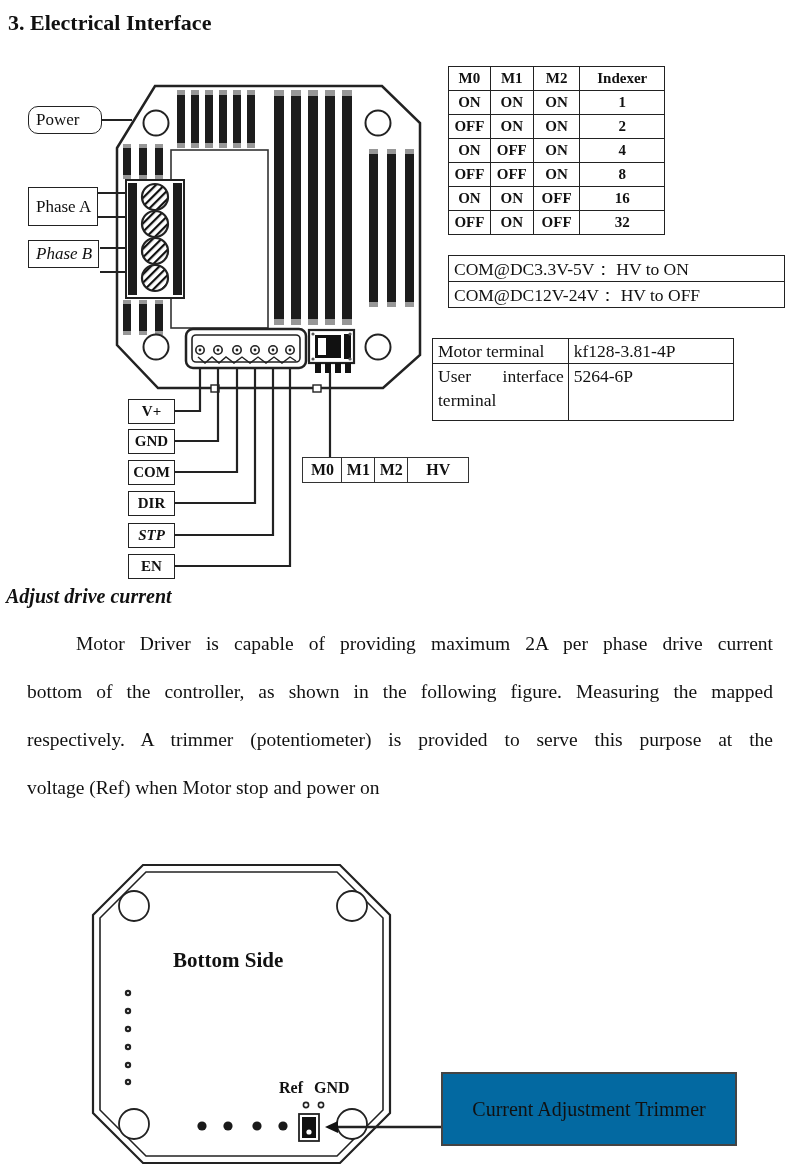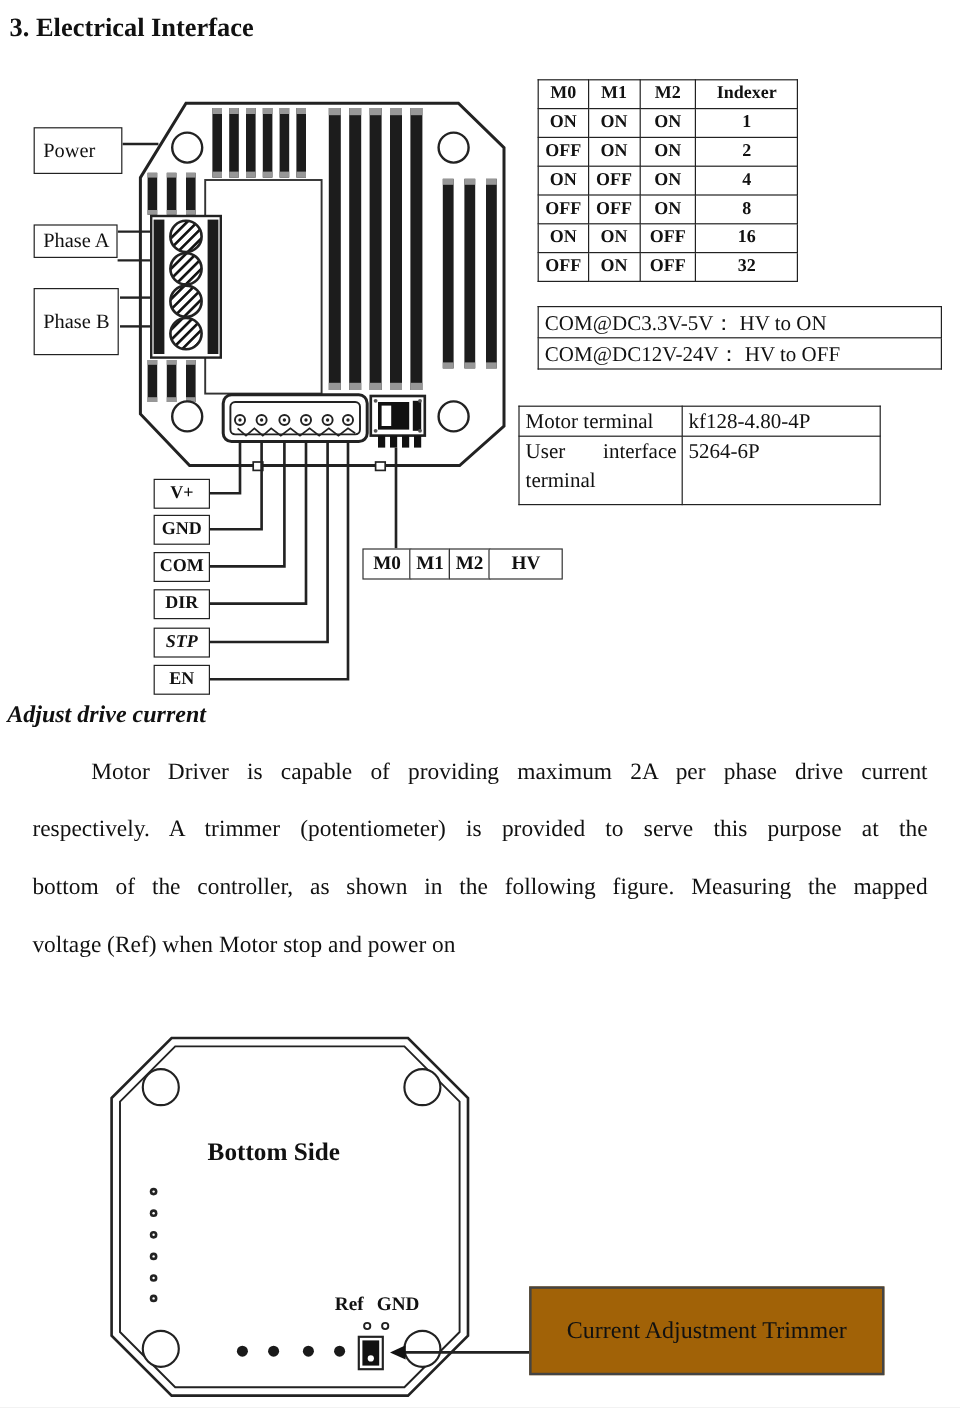--- a/index.html
+++ b/index.html
@@ -46,21 +46,21 @@
   .para-line{height:27px;line-height:27px;margin-bottom:21px;text-align:justify;text-align-last:justify;white-space:nowrap;}
   .para-line.first{padding-left:49px;}
   .para-line.last{text-align:left;text-align-last:left;}
   .note-line{left:30px;top:818px;width:740px;text-align:center;font-size:19px;font-weight:bold;}
 
   
   .board-label{left:173px;top:948px;font-size:21px;font-weight:bold;}
   .ref-label{left:279px;top:1079px;font-size:16px;font-weight:bold;}
   .gnd-label{left:314px;top:1079px;font-size:16px;font-weight:bold;}
   .callout-box{
-    left:441px;top:1072px;width:296px;height:74px;border:2px solid #444;background:#a16207;
+    left:441px;top:1072px;width:296px;height:74px;border:2px solid #444;background:#0369a1;
     display:flex;align-items:center;justify-content:center;font-size:20px;box-sizing:border-box;
   }
   svg{position:absolute;overflow:visible;}
   svg .ln{stroke:#222;fill:none;}
 </style>
 </head>
 <body>
 
 <div class="page">
 
@@ -196,27 +196,27 @@
       <path d="M200,368 V411 H175"></path>
       <path d="M218,368 V441 H175"></path>
       <path d="M237,368 V472 H175"></path>
       <path d="M255,368 V503 H175"></path>
       <path d="M273,368 V535 H175"></path>
       <path d="M290,368 V566 H175"></path>
       <path d="M330,373 V457"></path>
     </g>
   </svg>
 
-  <div class="lblbox" style="left:28px;top:106px;width:74px;height:39px;">
+  <div class="lblbox" style="left:28px;top:106px;width:74px;height:28px;border-radius:10px;">
     <span>Power</span>
     </div>
-  <div class="lblbox" style="left:28px;top:187px;width:70px;height:28px;">
+  <div class="lblbox" style="left:28px;top:187px;width:70px;height:39px;">
     <span>Phase A</span>
     </div>
-  <div class="lblbox" style="left:28px;top:240px;width:71px;height:56px;">
+  <div class="lblbox" style="left:28px;top:240px;width:71px;height:28px;font-style:italic;">
     <span>Phase B</span>
     </div>
 
   <div class="pinbox" style="top:399px;">V+</div>
   <div class="pinbox" style="top:429px;">GND</div>
   <div class="pinbox" style="top:460px;">COM</div>
   <div class="pinbox" style="top:491px;">DIR</div>
   <div class="pinbox" style="top:523px;font-style:italic;">STP</div>
   <div class="pinbox" style="top:554px;">EN</div>
 
@@ -292,35 +292,35 @@
     </table>
 
   <table class="abs terminal-table">
     <colgroup>
         <col style="width:147px">
         <col style="width:184px">
       </colgroup>
     <tbody>
         <tr class="r1">
       <td>Motor terminal</td>
-      <td>kf128-4.80-4P</td>
+      <td>kf128-3.81-4P</td>
     </tr>
     <tr class="r2">
       <td class="cell-justify">User interface terminal</td>
       <td>5264-6P</td>
     </tr>
   </tbody>
     </table>
 
   <div class="abs sub-heading">Adjust drive current</div>
 
   <div class="abs para">
     <div class="para-line first">Motor Driver is capable of providing maximum 2A per phase drive current</div>
+    <div class="para-line">bottom of the controller, as shown in the following figure. Measuring the mapped</div>
     <div class="para-line">respectively. A trimmer (potentiometer) is provided to serve this purpose at the</div>
-    <div class="para-line">bottom of the controller, as shown in the following figure. Measuring the mapped</div>
     <div class="para-line last">voltage (Ref) when Motor stop and power on</div>
   </div>
 
 
   <svg style="left:0;top:850px;" width="760" height="323" viewBox="0 850 760 323">
     <path d="M93,915 L143,865 L340,865 L390,915 L390,1113 L340,1163 L143,1163 L93,1113 Z" fill="#fff" stroke="#222" stroke-width="2.2"></path>
     <path d="M100,918 L146,872 L337,872 L383,918 L383,1110 L337,1156 L146,1156 L100,1110 Z" fill="#fff" stroke="#222" stroke-width="1.6"></path>
     <g fill="#fff" stroke="#222" stroke-width="1.8">
       <circle cx="134" cy="906" r="15"></circle>
         <circle cx="352" cy="906" r="15"></circle>

